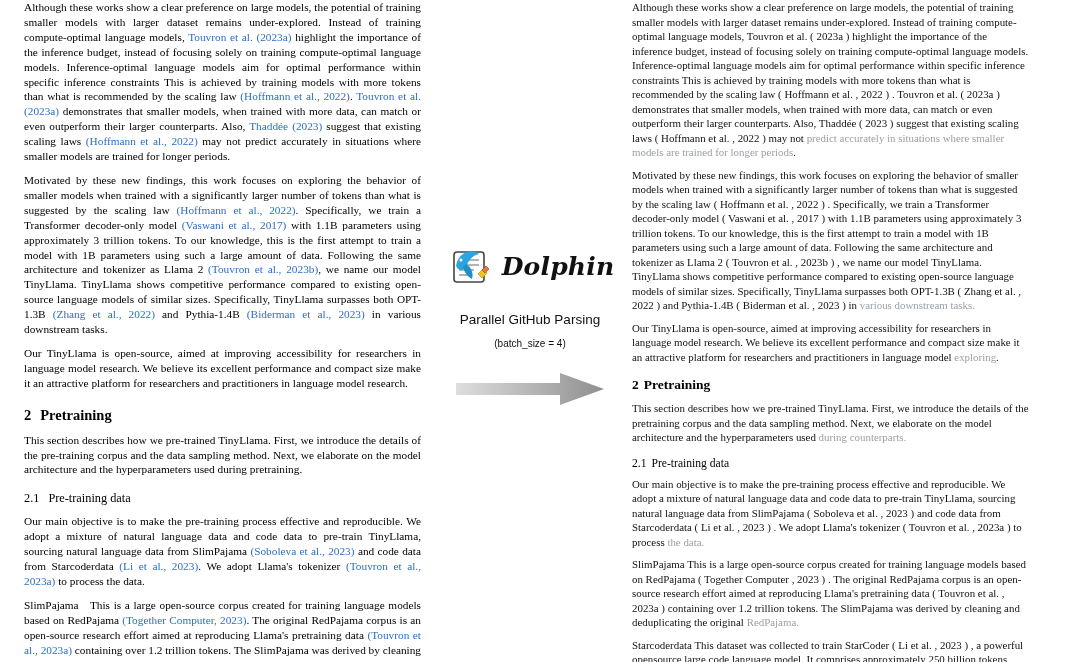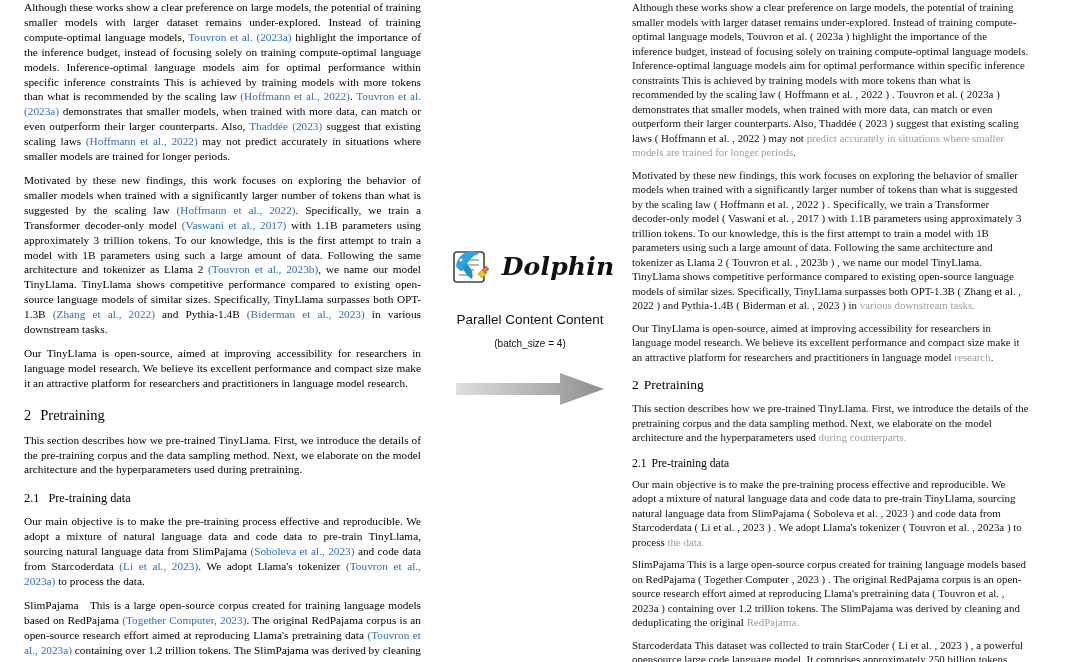--- a/index.html
+++ b/index.html
@@ -40,21 +40,21 @@
     font-size: 11.3px;
     line-height: 1.32;
   }
   .col-right p {
     font-size: 10.9px;
     line-height: 1.33;
     margin: 0 0 8px 0;
     color: #111;
   }
   .sec-h {
-    font-weight: normal;
+    font-weight: bold;
     font-size: 14.5px;
     margin: 16px 0 9px 0;
   }
   .col-right .sec-h {
     font-size: 13.5px;
     margin: 13px 0 8px 0;
   }
   .subsec-h {
     font-weight: normal;
     font-size: 12.3px;
@@ -172,40 +172,40 @@
           <path d="M4 20 C6 6, 20 2, 27 8 C22 9, 17 13, 15 19 C12 25, 7 26, 4 20 Z" fill="#2aa5e0"></path>
           <path d="M14 18 C18 20, 22 26, 20 33 C16 31, 12 26, 11 21 Z" fill="#1d8fc9"></path>
           <circle cx="9" cy="14" r="1.5" fill="#ffffff"></circle>
           <path d="M26 28 l5 -5 l4 4 l-5 5 z" fill="#f0c419" stroke="#c9a21a" stroke-width="0.8"></path>
           <path d="M30 24 l4 -4 l3 3 l-4 4 z" fill="#e07b39" stroke="#b85f27" stroke-width="0.8"></path>
         </svg>
       </span>
       <span class="logo-text">Dolphin</span>
     </div>
 
-    <div class="mid-caption">Parallel Content Content</div>
+    <div class="mid-caption">Parallel GitHub Parsing</div>
     <div class="mid-caption2">(batch_size = 4)</div>
 
     <div class="arrow">
       <svg width="148" height="34" viewBox="0 0 148 34" xmlns="http://www.w3.org/2000/svg">
         <defs>
           <linearGradient id="agrad" x1="0" y1="0" x2="1" y2="0">
             <stop offset="0%" stop-color="#dedede"></stop>
             <stop offset="100%" stop-color="#8f8f8f"></stop>
           </linearGradient>
         </defs>
         <path d="M0 11 L104 11 L104 1 L148 17 L104 33 L104 23 L0 23 Z" fill="url(#agrad)"></path>
       </svg>
     </div>
   </div>
 
   <div class="col col-right">
     <p id="R-p1"><span>Although these works show a clear preference on large models, the potential of training smaller models with larger dataset remains under-explored. Instead of training compute-optimal language models, Touvron et al. ( 2023a ) highlight the importance of the inference budget, instead of focusing solely on training compute-optimal language models. Inference-optimal language models aim for optimal performance within specific inference constraints This is achieved by training models with more tokens than what is recommended by the scaling law ( Hoffmann et al. , 2022 ) . Touvron et al. ( 2023a ) demonstrates that smaller models, when trained with more data, can match or even outperform their larger counterparts. Also, Thaddée ( 2023 ) suggest that existing scaling laws ( Hoffmann et al. , 2022 ) may not </span><span class="faded">predict accurately in situations where smaller models are trained for longer periods</span><span>.</span></p>
     <p id="R-p2"><span>Motivated by these new findings, this work focuses on exploring the behavior of smaller models when trained with a significantly larger number of tokens than what is suggested by the scaling law ( Hoffmann et al. , 2022 ) . Specifically, we train a Transformer decoder-only model ( Vaswani et al. , 2017 ) with 1.1B parameters using approximately 3 trillion tokens. To our knowledge, this is the first attempt to train a model with 1B parameters using such a large amount of data. Following the same architecture and tokenizer as Llama 2 ( Touvron et al. , 2023b ) , we name our model TinyLlama. TinyLlama shows competitive performance compared to existing open-source language models of similar sizes. Specifically, TinyLlama surpasses both OPT-1.3B ( Zhang et al. , 2022 ) and Pythia-1.4B ( Biderman et al. , 2023 ) in </span><span class="faded">various downstream tasks.</span></p>
-    <p id="R-p3"><span>Our TinyLlama is open-source, aimed at improving accessibility for researchers in language model research. We believe its excellent performance and compact size make it an attractive platform for researchers and practitioners in language model </span><span class="faded">research</span><span>.</span></p>
+    <p id="R-p3"><span>Our TinyLlama is open-source, aimed at improving accessibility for researchers in language model research. We believe its excellent performance and compact size make it an attractive platform for researchers and practitioners in language model </span><span class="faded">exploring</span><span>.</span></p>
 
     <div class="sec-h">
       <span class="secnum">2</span><span>Pretraining</span>
     </div>
 
     <p id="R-secp"><span>This section describes how we pre-trained TinyLlama. First, we introduce the details of the pretraining corpus and the data sampling method. Next, we elaborate on the model architecture and the hyperparameters used </span><span class="faded">during counterparts.</span></p>
 
     <div class="subsec-h">
       <span class="secnum">2.1</span><span>Pre-training data</span>
     </div>

